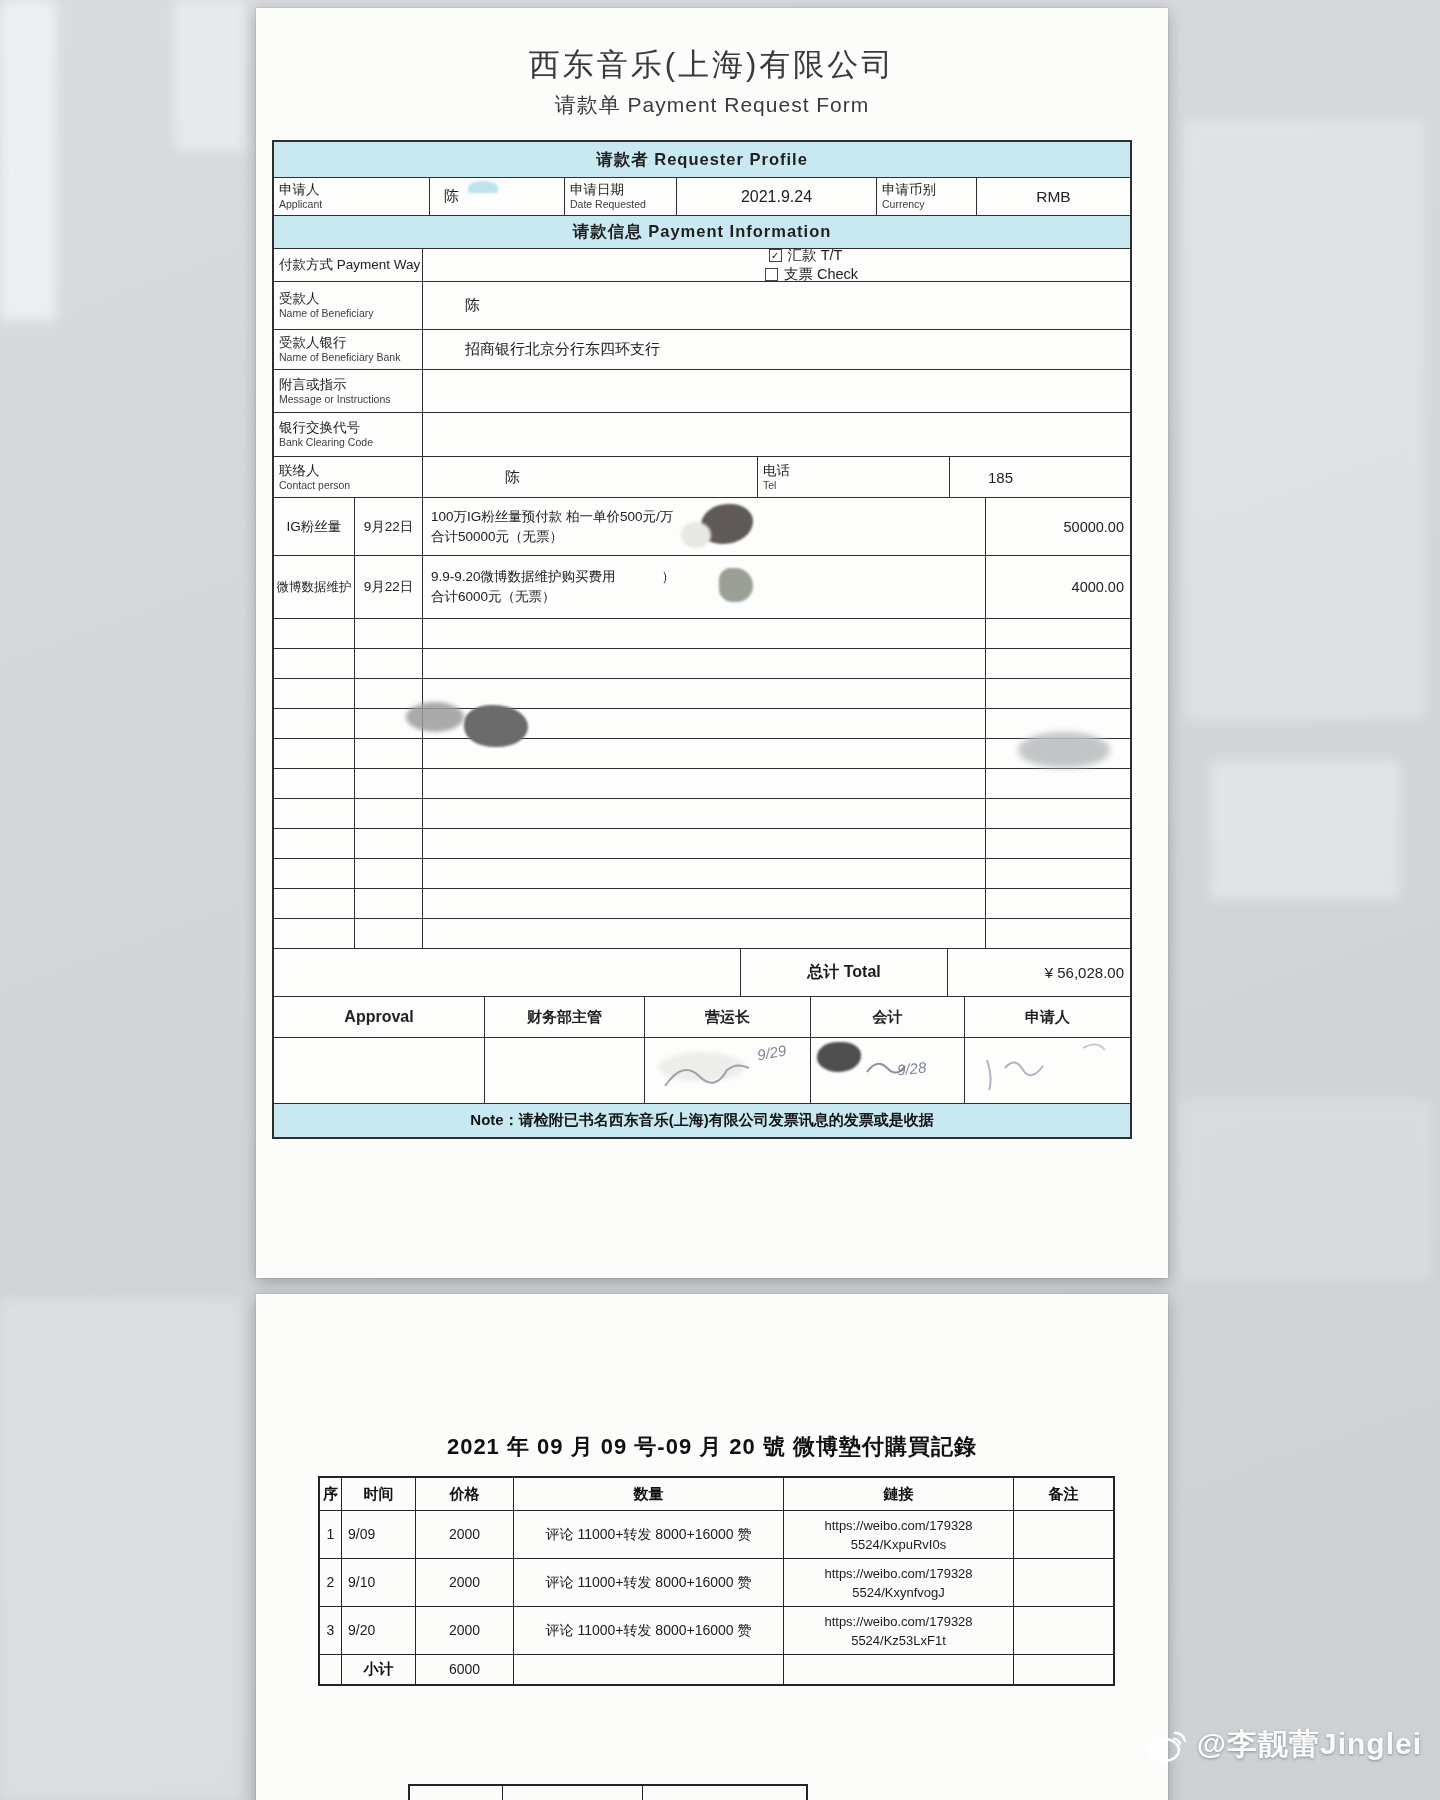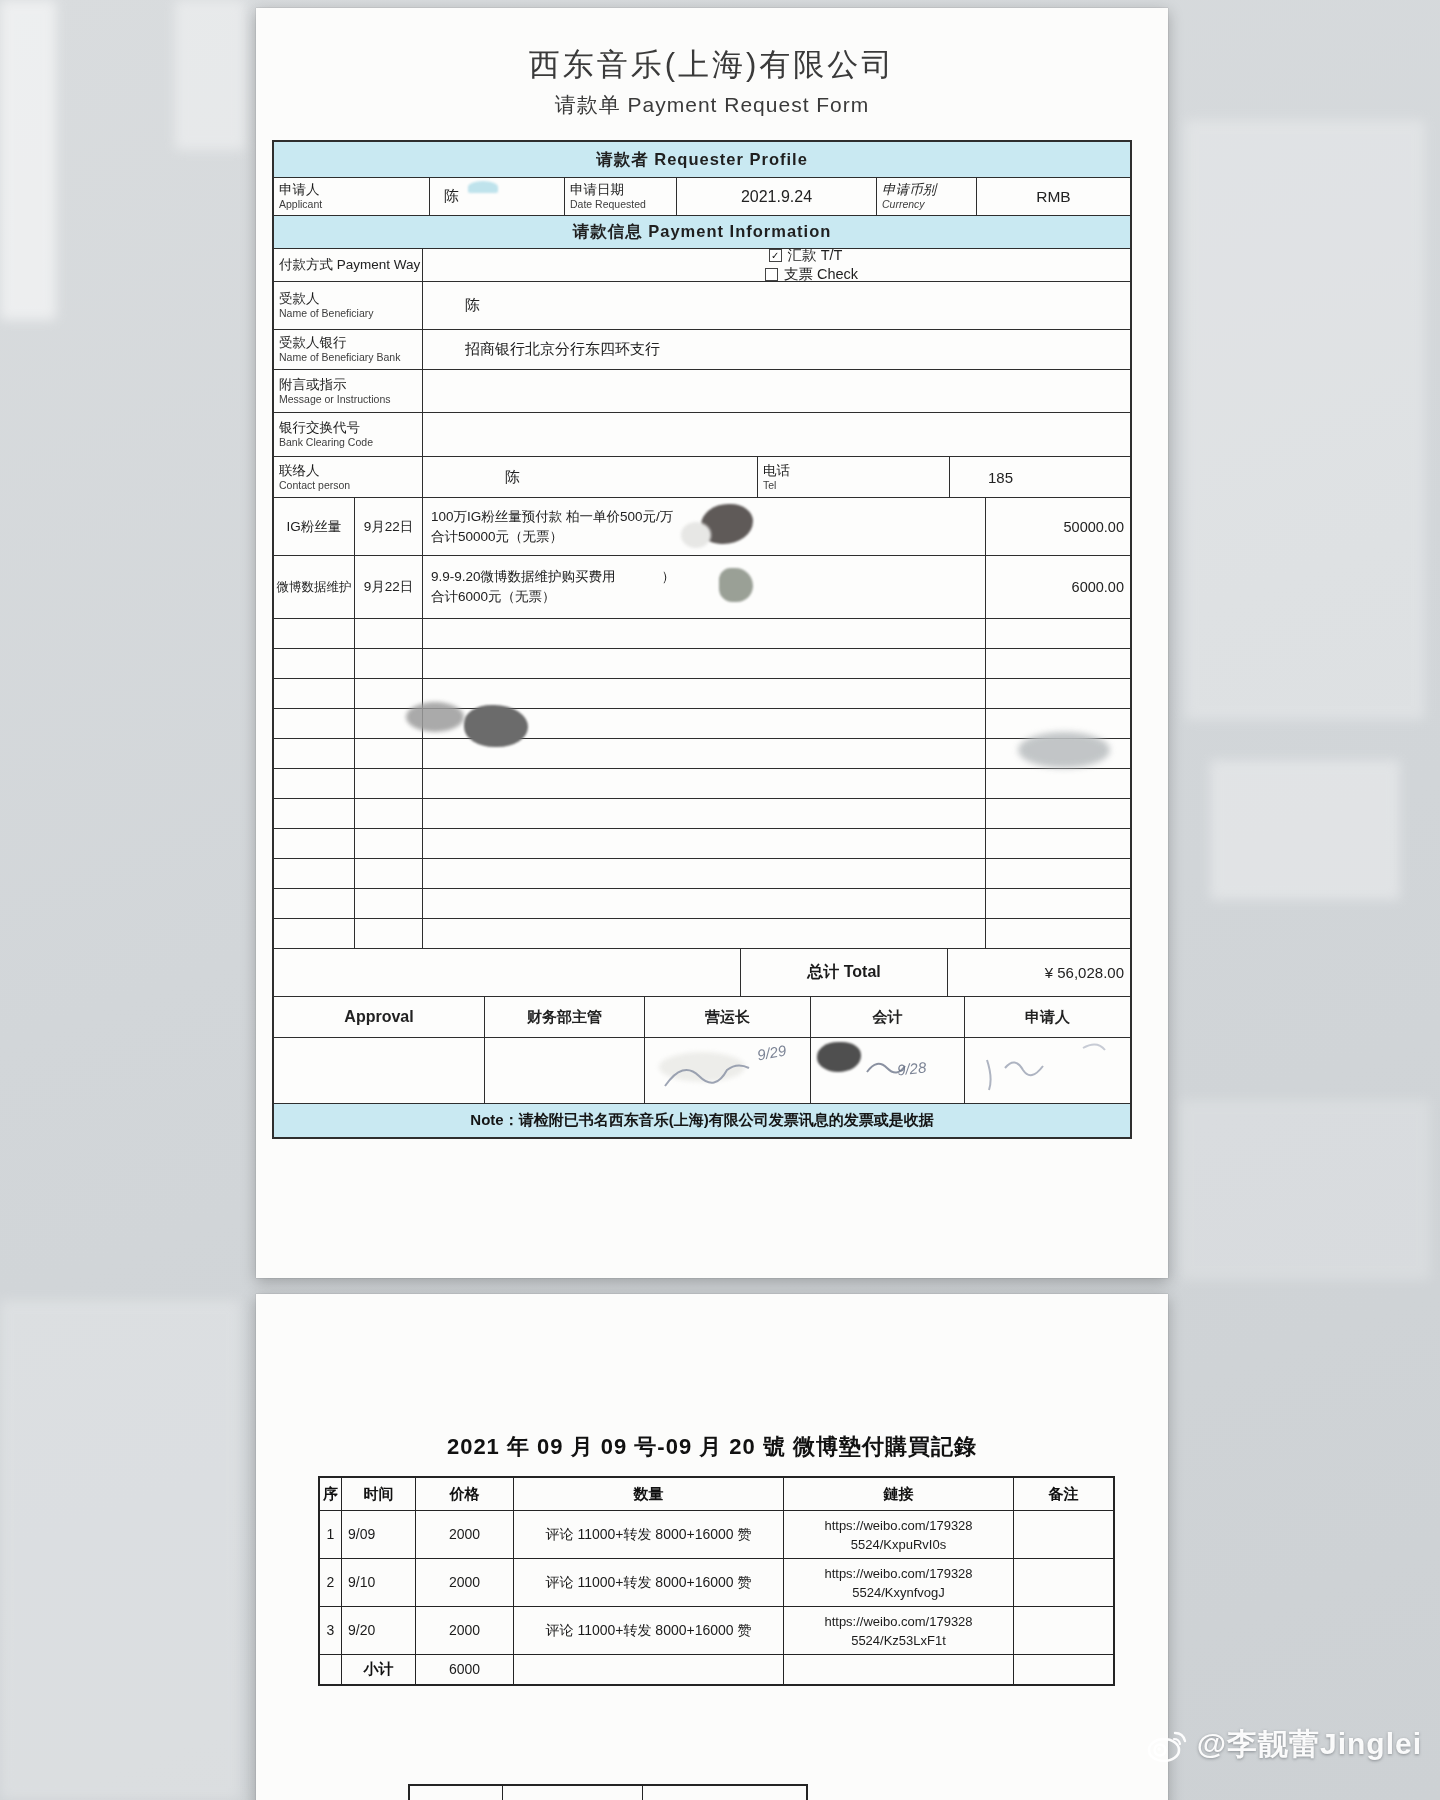--- a/index.html
+++ b/index.html
@@ -75,21 +75,21 @@
         <div class="val" style="padding-left:14px;">陈</div>
         <div class="blob" style="left:38px;top:3px;width:30px;height:12px;background:#bfe3ec;border-radius:50% 50% 10% 10%;filter:blur(1px);"></div>
       </div>
       <div class="fcell" style="width:112px;">
         <div class="lz">申请日期</div>
         <div class="le">Date Requested</div>
       </div>
       <div class="fcell ctr" style="width:200px;">
         <div class="val" style="font-size:16px;">2021.9.24</div>
       </div>
-      <div class="fcell" style="width:100px;font-style:italic;">
+      <div class="fcell" style="width:100px;">
         <div class="lz">申请币别</div>
         <div class="le">Currency</div>
       </div>
       <div class="fcell ctr" style="width:154px;">
         <div class="val" style="font-size:15.5px;">RMB</div>
       </div>
     </div>
 
     <div class="frow bar" style="height:33px;">请款信息 Payment Information</div>
 
@@ -200,21 +200,21 @@
       </div>
       <div class="fcell ctr" style="width:68px;">
         <div class="itemtxt">9月22日</div>
       </div>
       <div class="fcell" style="width:563px;position:relative;padding-left:8px;justify-content:center;">
         <div class="itemtxt"><span>9.9-9.20微博数据维护购买费用</span><span style="display:inline-block;width:46px;"></span><span>）</span></div>
         <div class="itemtxt">合计6000元（无票）</div>
         <div class="blob" style="left:296px;top:12px;width:34px;height:34px;background:#9aa096;border-radius:40% 60% 55% 45%;filter:blur(1px);"></div>
       </div>
       <div class="fcell" style="width:145px;justify-content:center;">
-        <div class="amt">6000.00</div>
+        <div class="amt">4000.00</div>
       </div>
     </div>
 
     <div class="frow" style="height:30px;">
         <div class="fcell nb" style="width:80px;"></div>
         <div class="fcell" style="width:68px;"></div>
         <div class="fcell" style="width:563px;"></div>
         <div class="fcell" style="width:145px;"></div>
       </div>
     <div class="frow" style="height:30px;">

